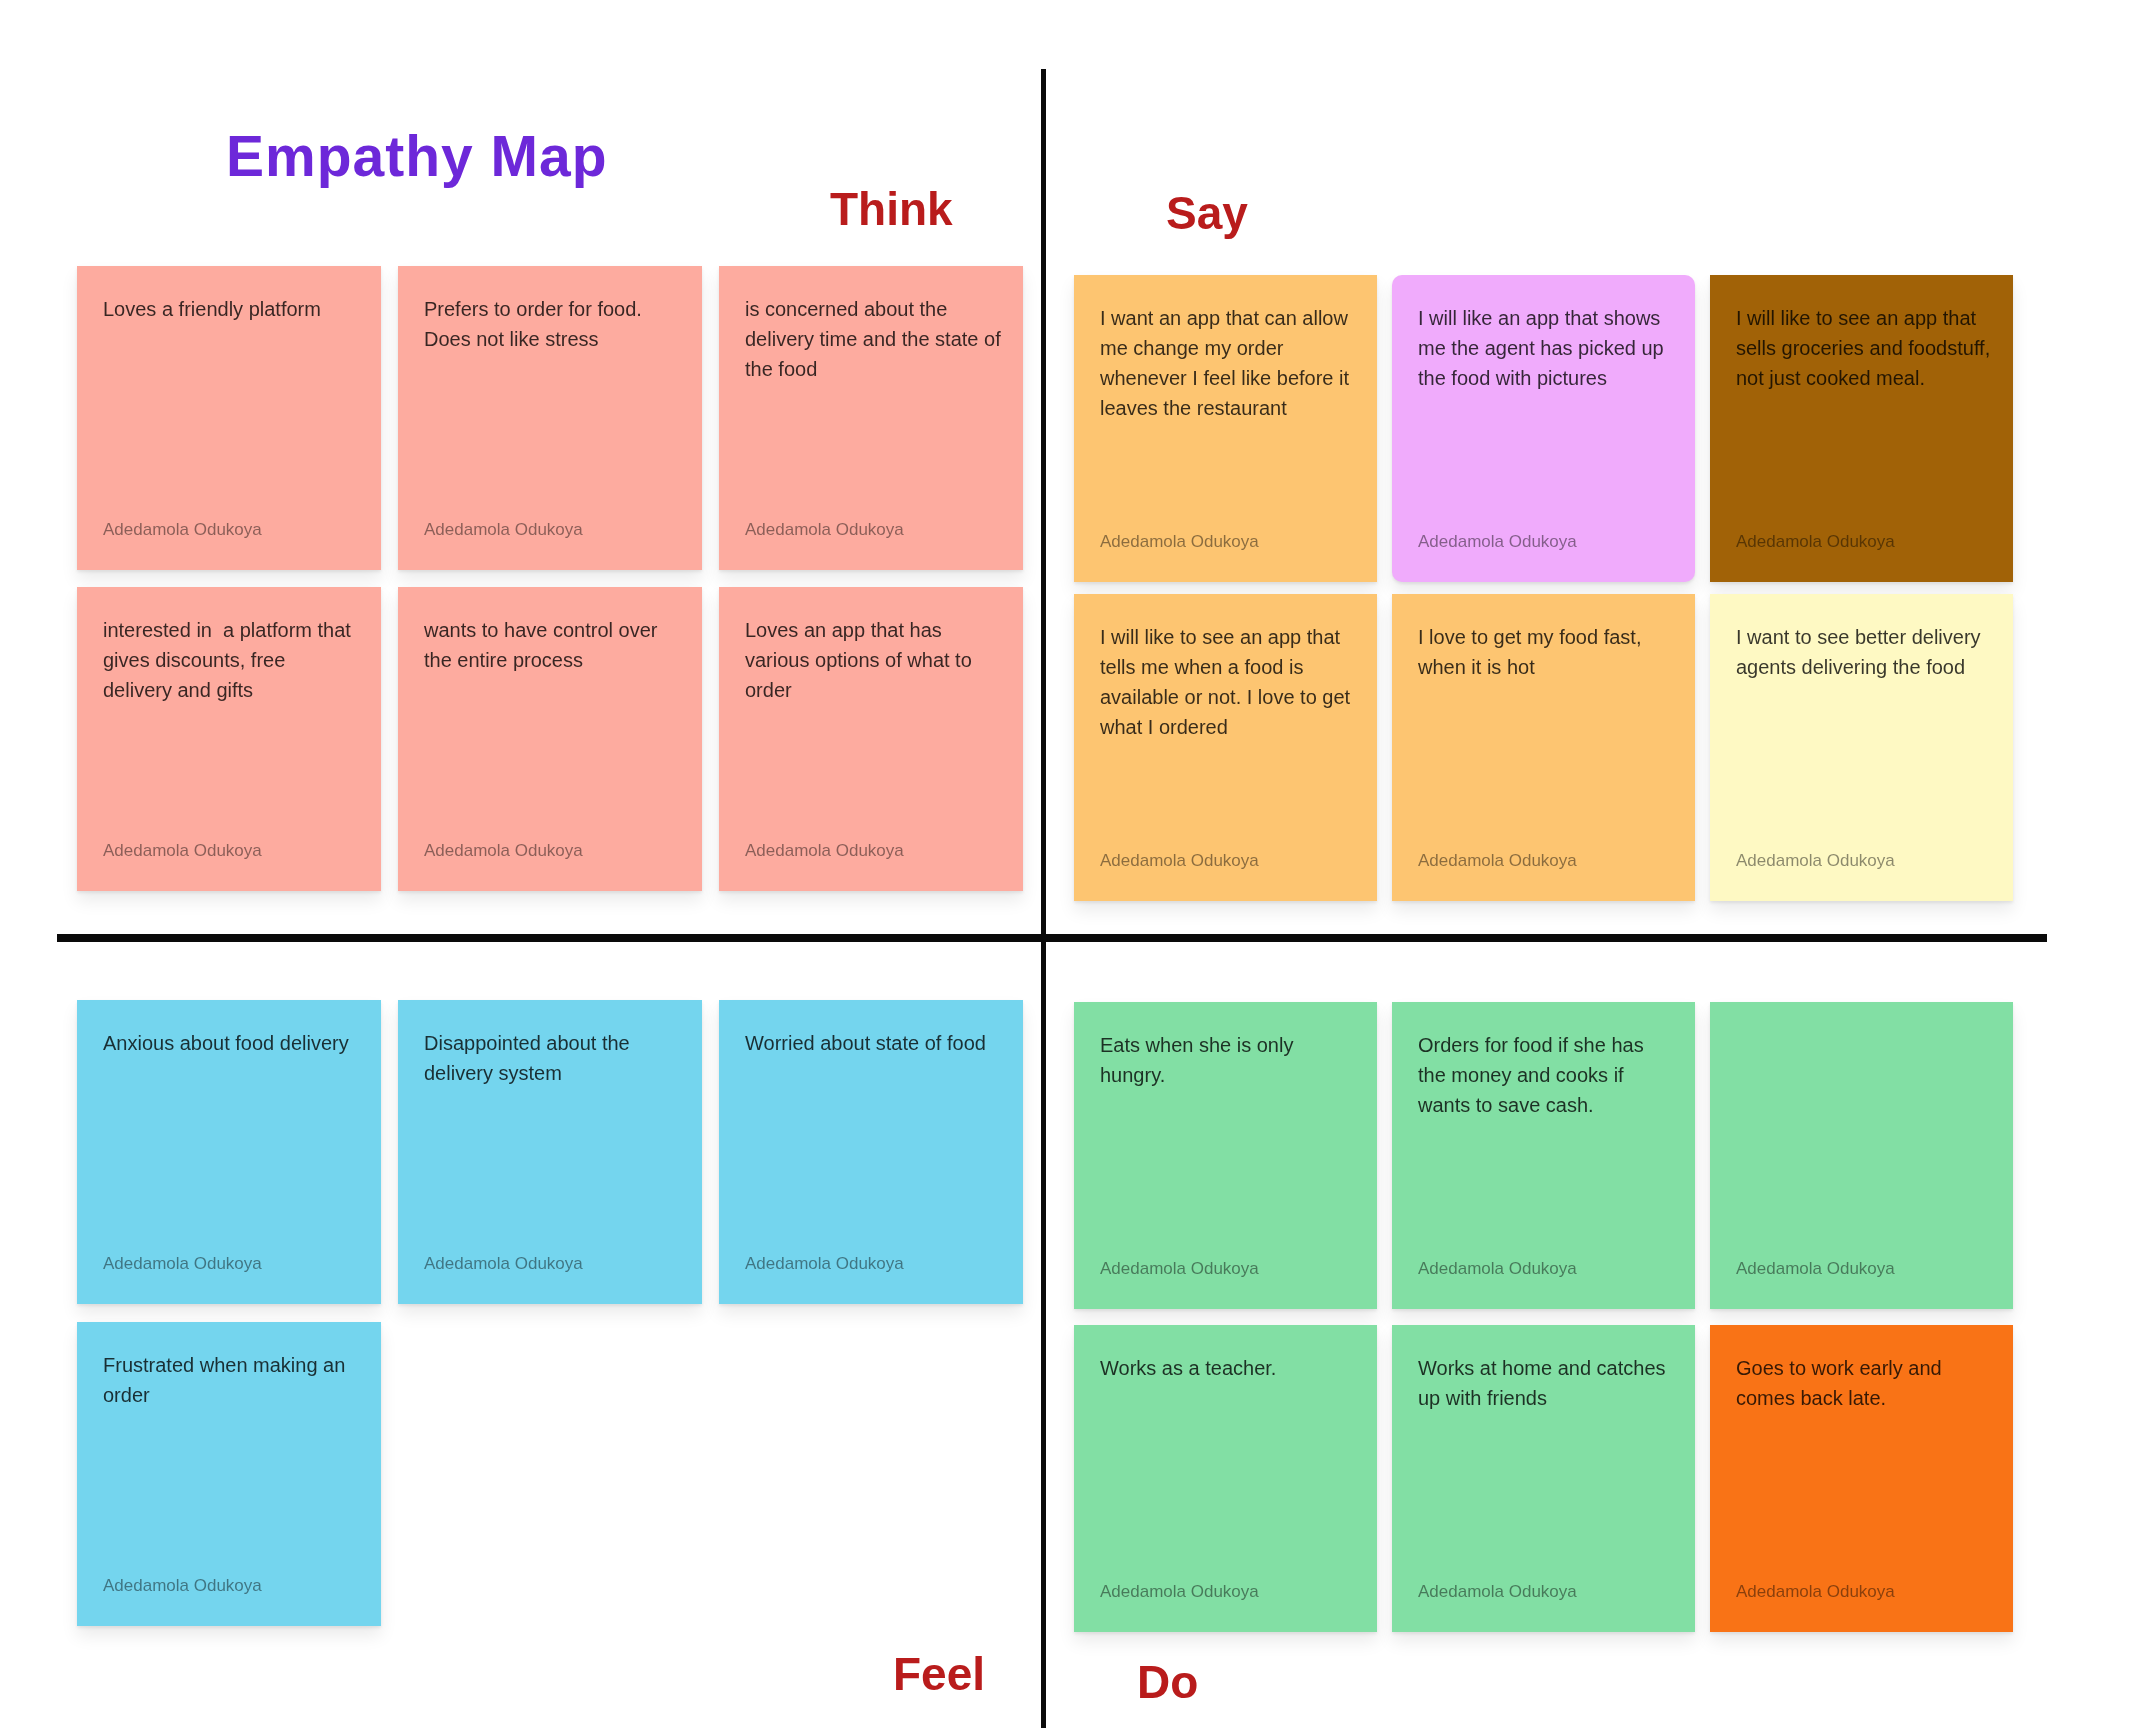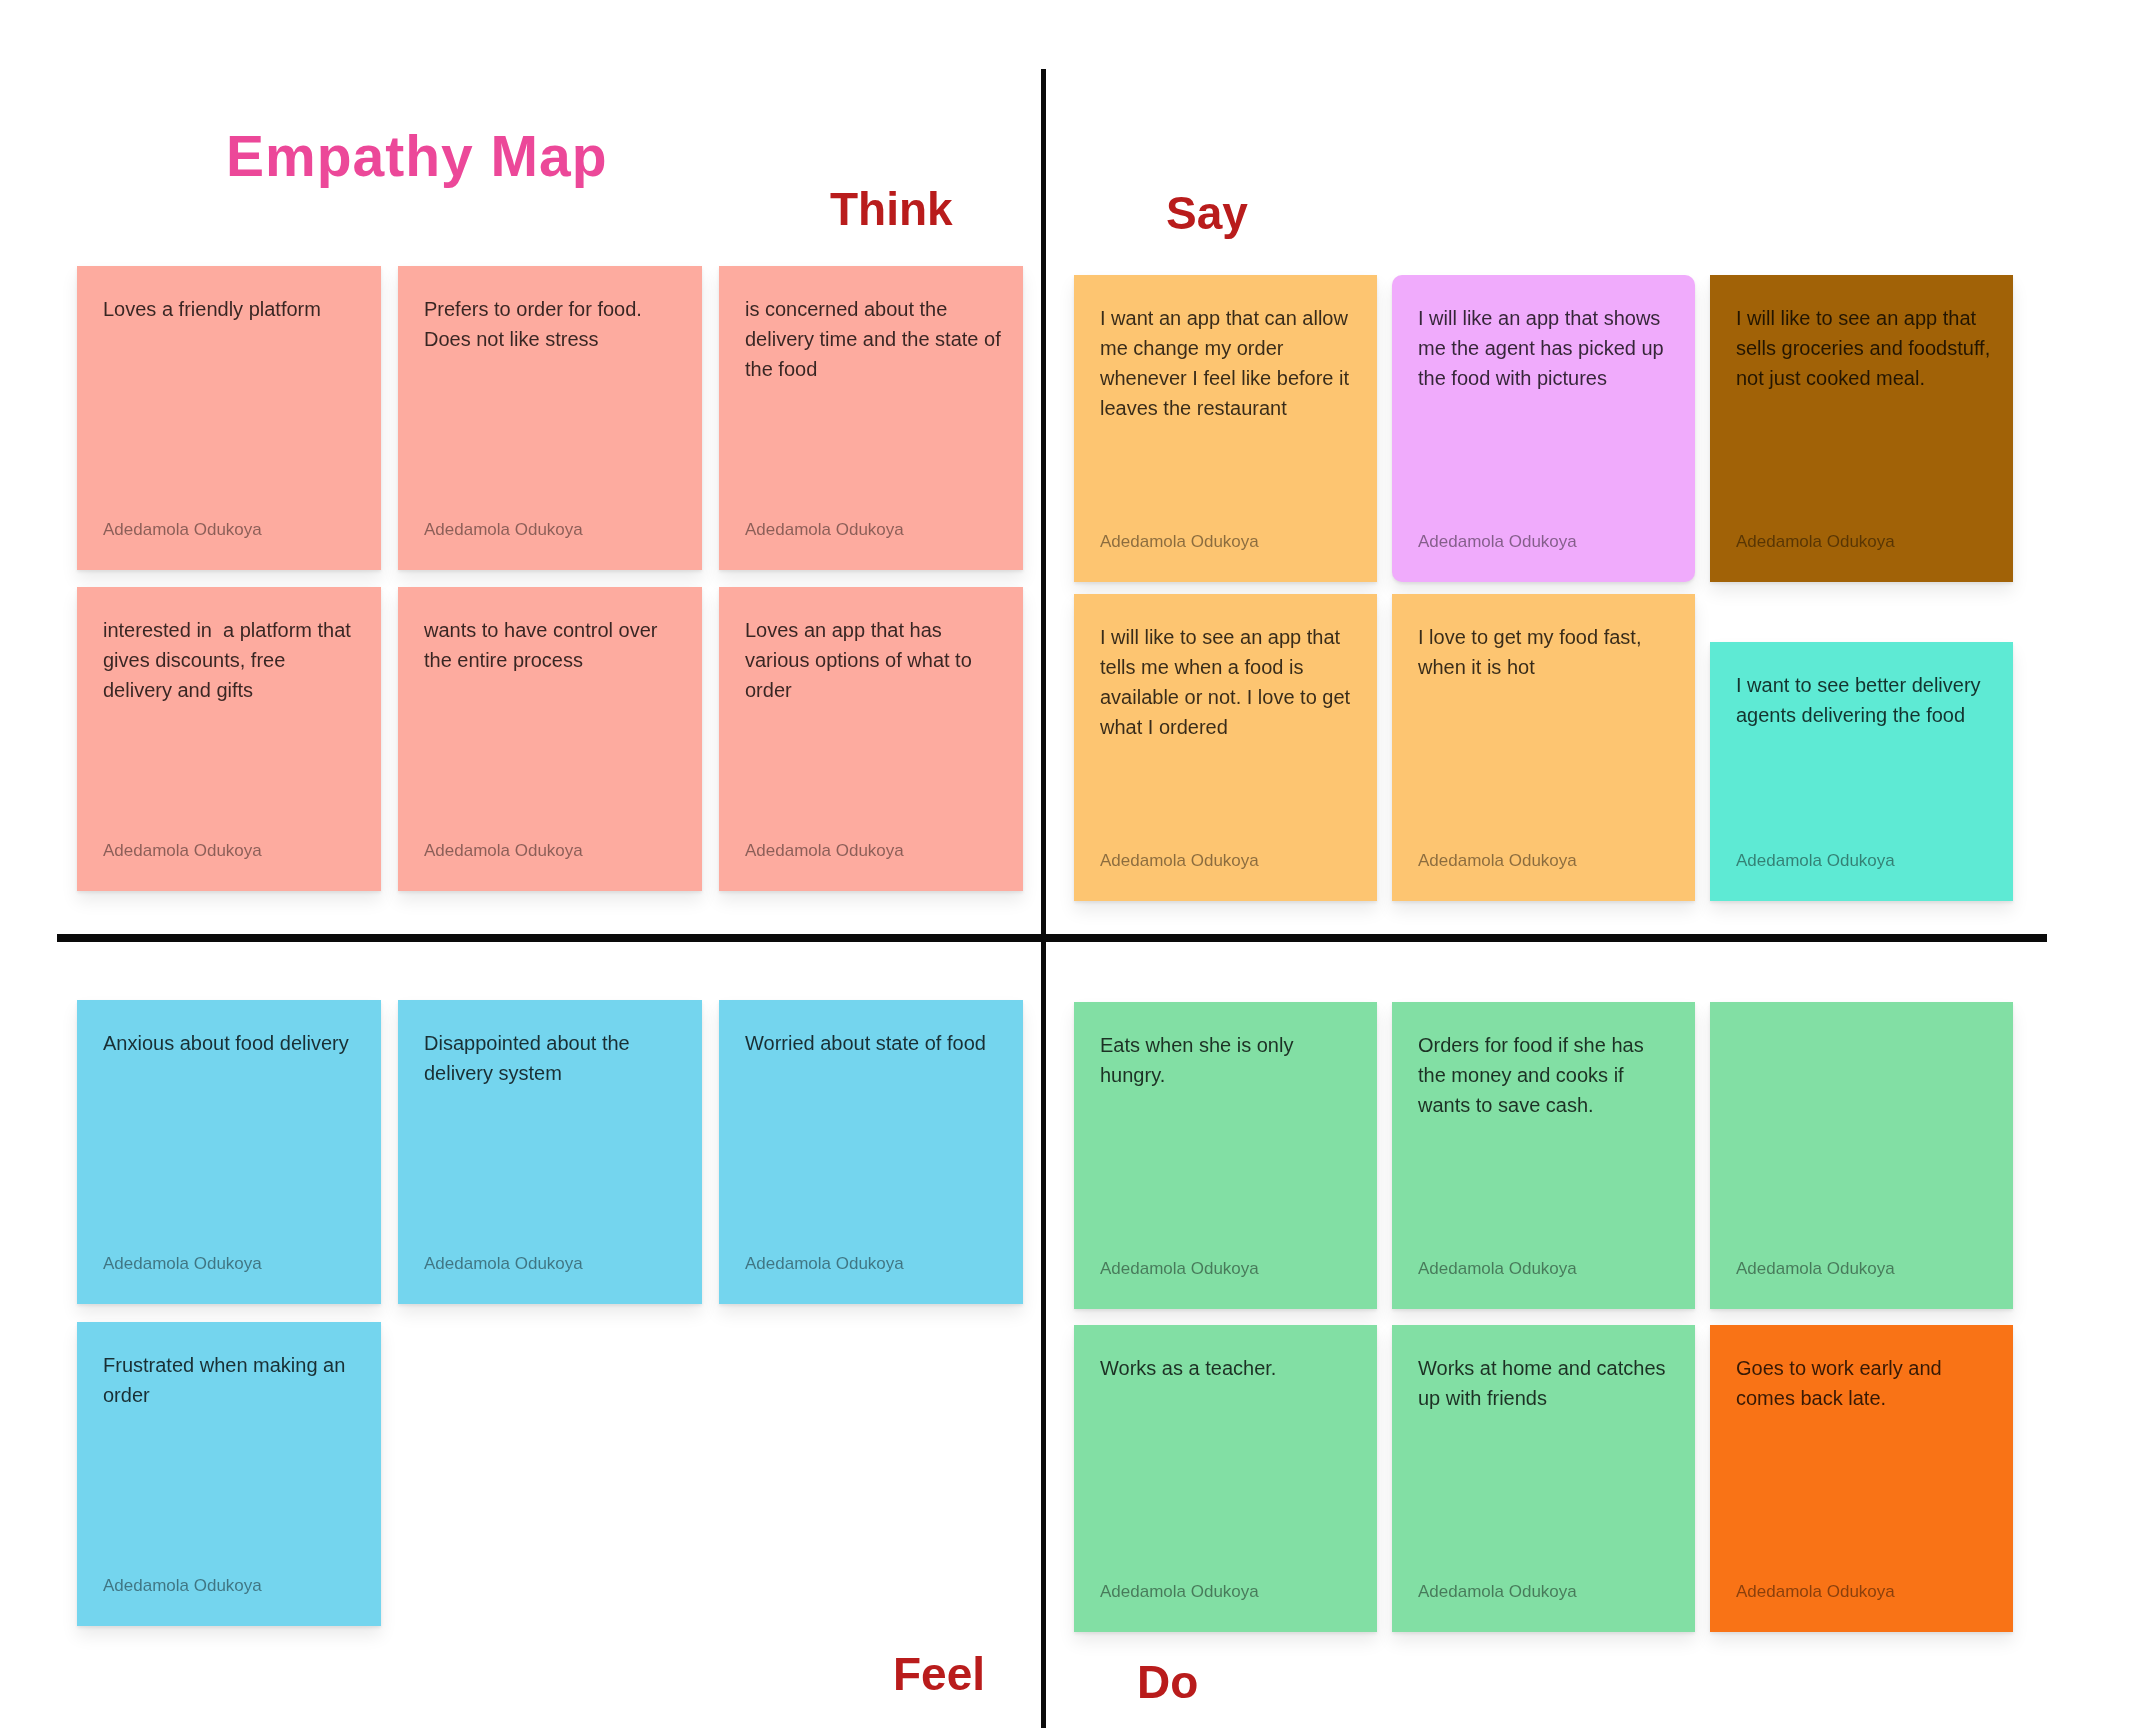--- a/index.html
+++ b/index.html
@@ -10,21 +10,21 @@
     font-family: "Liberation Sans", sans-serif;
     overflow: hidden;
   }
 
   .board-title {
     position: absolute;
     left: 226px; top: 123px;
     font-size: 57px;
     font-weight: 800;
     letter-spacing: 1px;
-    color: #ec4899;
+    color: #6d28d9;
   }
 
   .qlabel {
     position: absolute;
     font-size: 46px;
     font-weight: 700;
     color: #b91c1c;
   }
   #label-think { left: 830px;  top: 182px; }
   #label-say   { left: 1166px; top: 186px; }
@@ -123,21 +123,21 @@
     <div class="note-author">Adedamola Odukoya</div>
   </div>
   <div class="note" style="background-color: rgb(253, 197, 113);">
     <div class="note-text">I will like to see an app that tells me when a food is available or not. I love to get what I ordered</div>
     <div class="note-author">Adedamola Odukoya</div>
   </div>
   <div class="note" style="background-color: rgb(253, 197, 113);">
     <div class="note-text">I love to get my food fast, when it is hot</div>
     <div class="note-author">Adedamola Odukoya</div>
   </div>
-  <div class="note" style="background-color: #5eead4; margin-top: 48px;">
+  <div class="note" style="background-color: #fef9c3;">
     <div class="note-text">I want to see better delivery agents delivering the food</div>
     <div class="note-author">Adedamola Odukoya</div>
   </div>
 </div>
 
 <div class="grid" id="grid-feel">
   <div class="note" style="background-color: rgb(116, 213, 238);">
     <div class="note-text">Anxious about food delivery</div>
     <div class="note-author">Adedamola Odukoya</div>
   </div>

